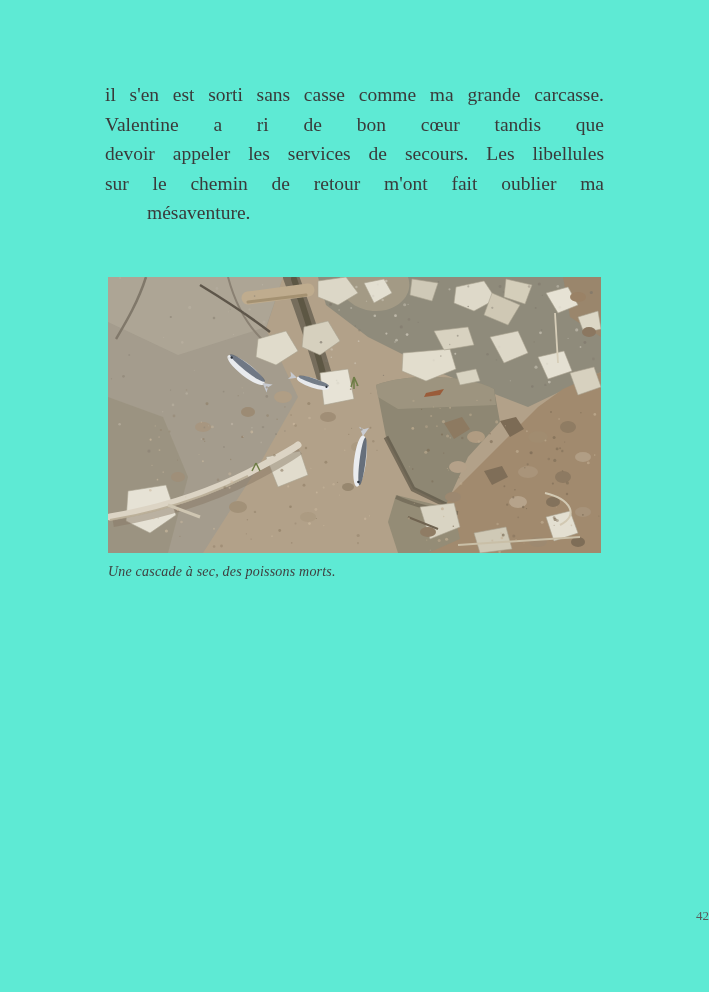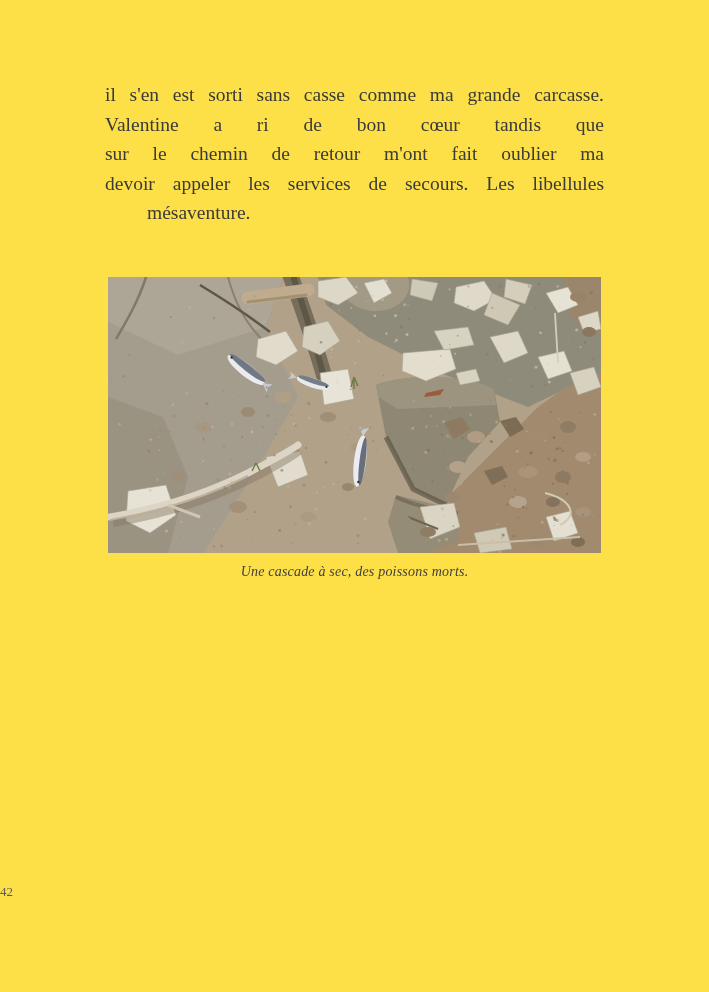--- a/index.html
+++ b/index.html
@@ -1,50 +1,50 @@
 <!DOCTYPE html>
 <html><head>
 <meta charset="utf-8">
 <style>
   html,body{margin:0;padding:0;background:#ffffff;}
   body{
     width:709px;height:992px;position:relative;overflow:hidden;
     font-family:"Liberation Serif", serif;
   }
-  .page{position:absolute;inset:0;background:#fde047;text-decoration:underline;}
+  .page{position:absolute;inset:0;background:#5eead4;text-decoration:underline;}
   .body-text{
     position:absolute;left:105px;top:80px;width:499px;
     color:#3a3a3a;font-size:19.5px;
   }
   .body-line{
     height:29.5px;line-height:29.5px;white-space:nowrap;
     text-align:justify;text-align-last:justify;
   }
   .body-line.last{text-align-last:left;margin-left:42px;}
   figure.photo-figure{position:absolute;left:108px;top:277px;width:493px;margin:0;padding:0;}
   svg.photo{display:block;width:493px;height:276px;}
   figcaption.caption{
-    margin-top:11px;width:493px;text-align:center;
+    margin-top:11px;width:493px;
     font-style:italic;font-size:14px;color:#3f3f3f;letter-spacing:0.2px;
   }
   .page-number{
-    position:absolute;left:0;top:884px;width:709px;text-align:left;
+    position:absolute;left:0;top:908px;width:709px;text-align:right;
     font-size:13px;color:#5a5a5a;
   }
 </style>
 </head>
 <body>
 
 <div class="page">
 
   <div class="body-text" id="body-paragraph">
       <div class="body-line">il s'en est sorti sans casse comme ma grande carcasse.</div>
       <div class="body-line">Valentine a ri de bon cœur tandis que</div>
+      <div class="body-line">devoir appeler les services de secours. Les libellules</div>
       <div class="body-line">sur le chemin de retour m'ont fait oublier ma</div>
-      <div class="body-line">devoir appeler les services de secours. Les libellules</div>
       <div class="body-line last">mésaventure.</div>
     </div>
 
   <figure class="photo-figure">
     <svg class="photo" viewBox="0 0 493 276" role="img" aria-label="lit de cascade à sec avec rochers, cailloux blancs, branche et petits poissons morts">
 
       <rect width="493" height="276" fill="#b2a189"></rect>
 
       <g>
         <path d="M0,0 L175,0 L158,52 L190,120 L150,190 L95,276 L0,276 Z" fill="#a49c8d"></path>

